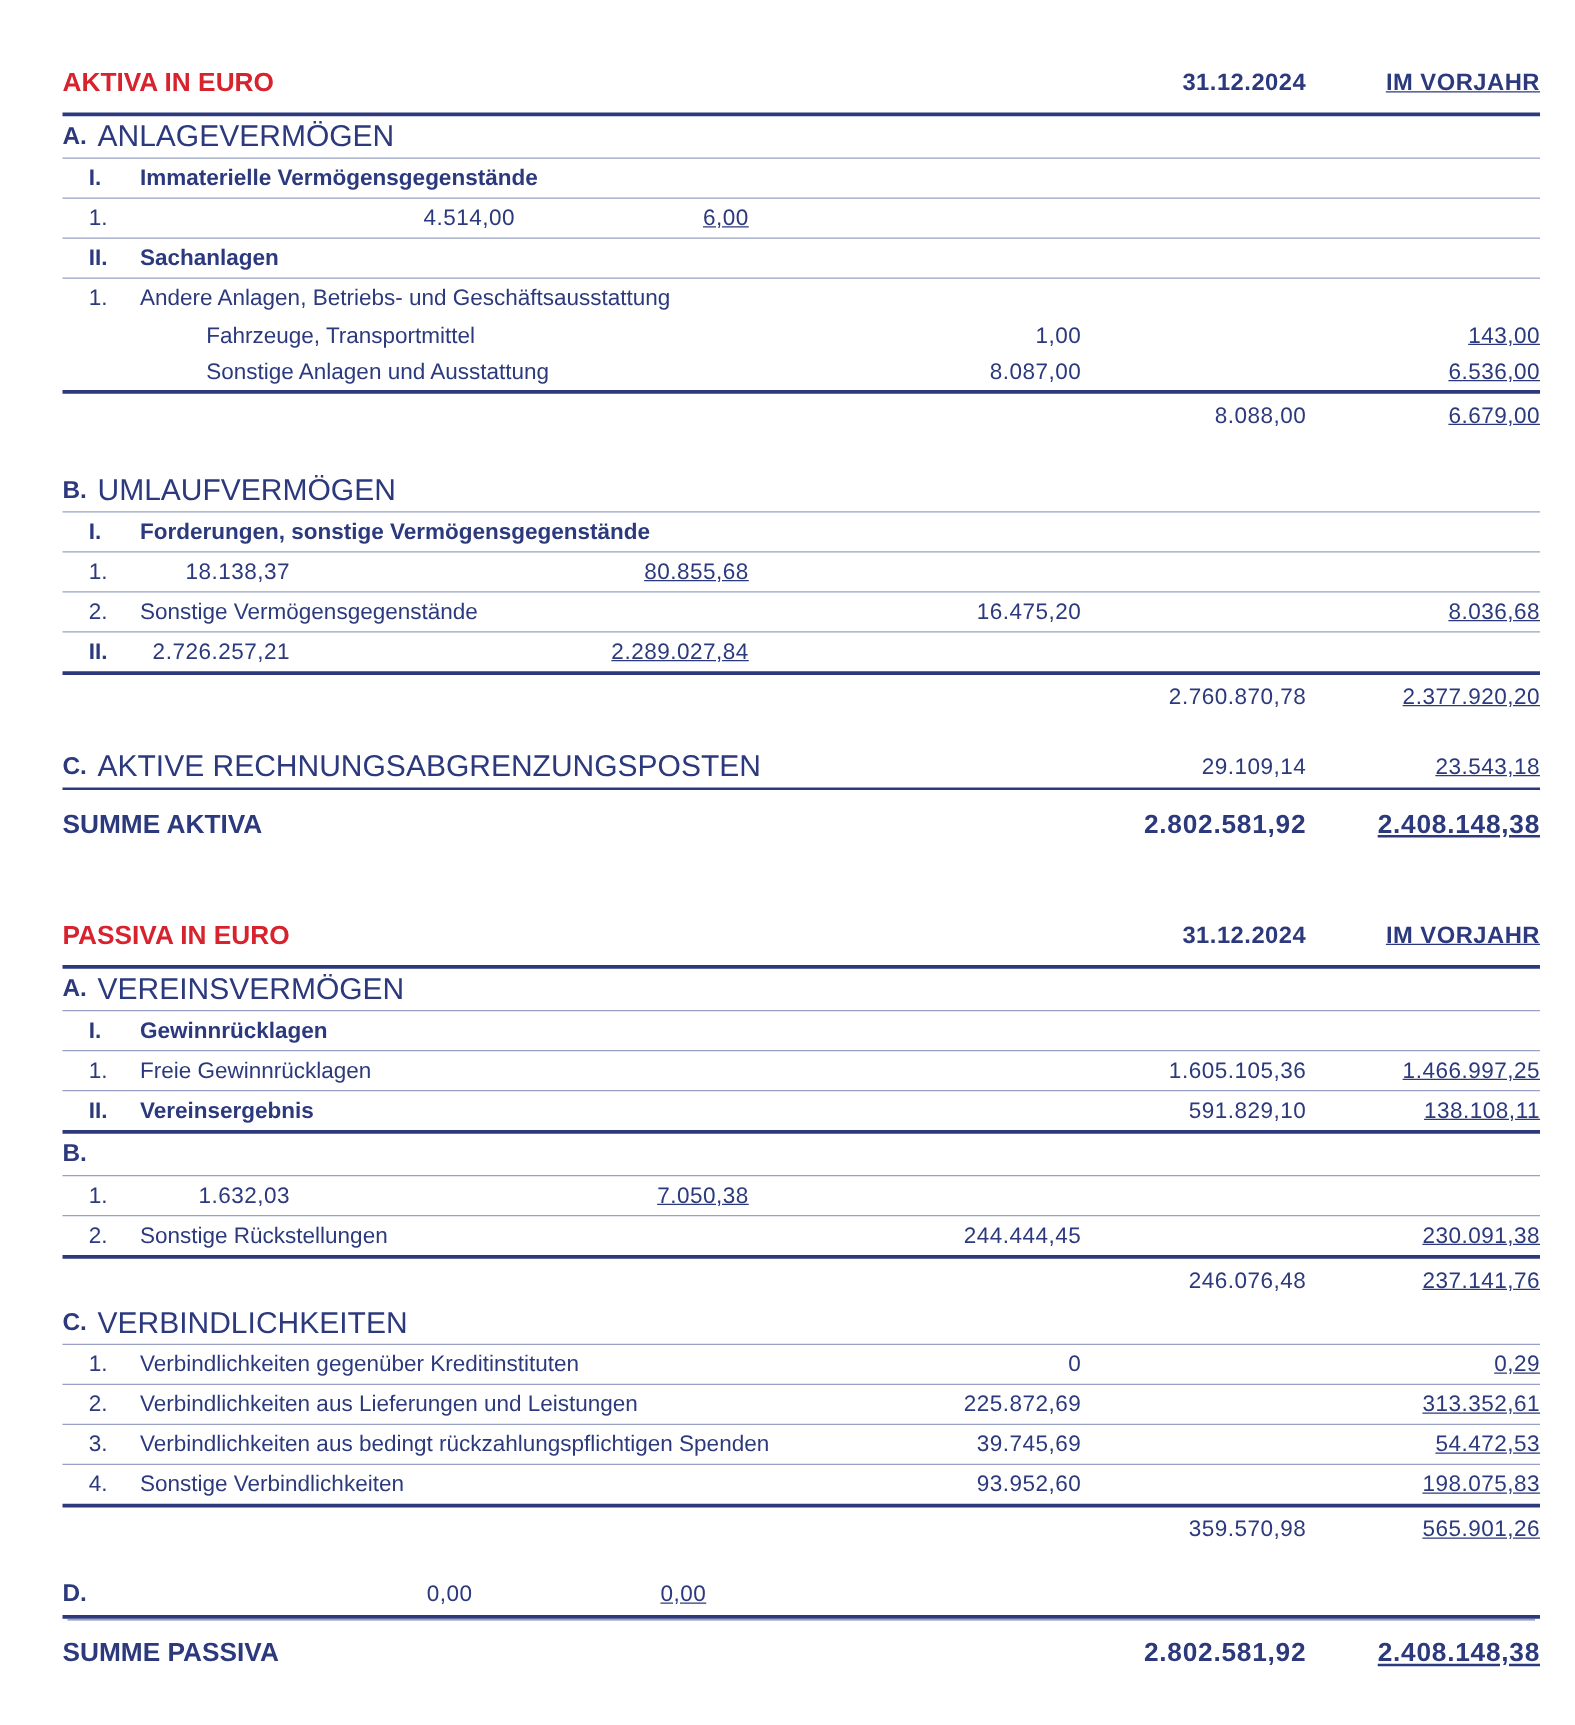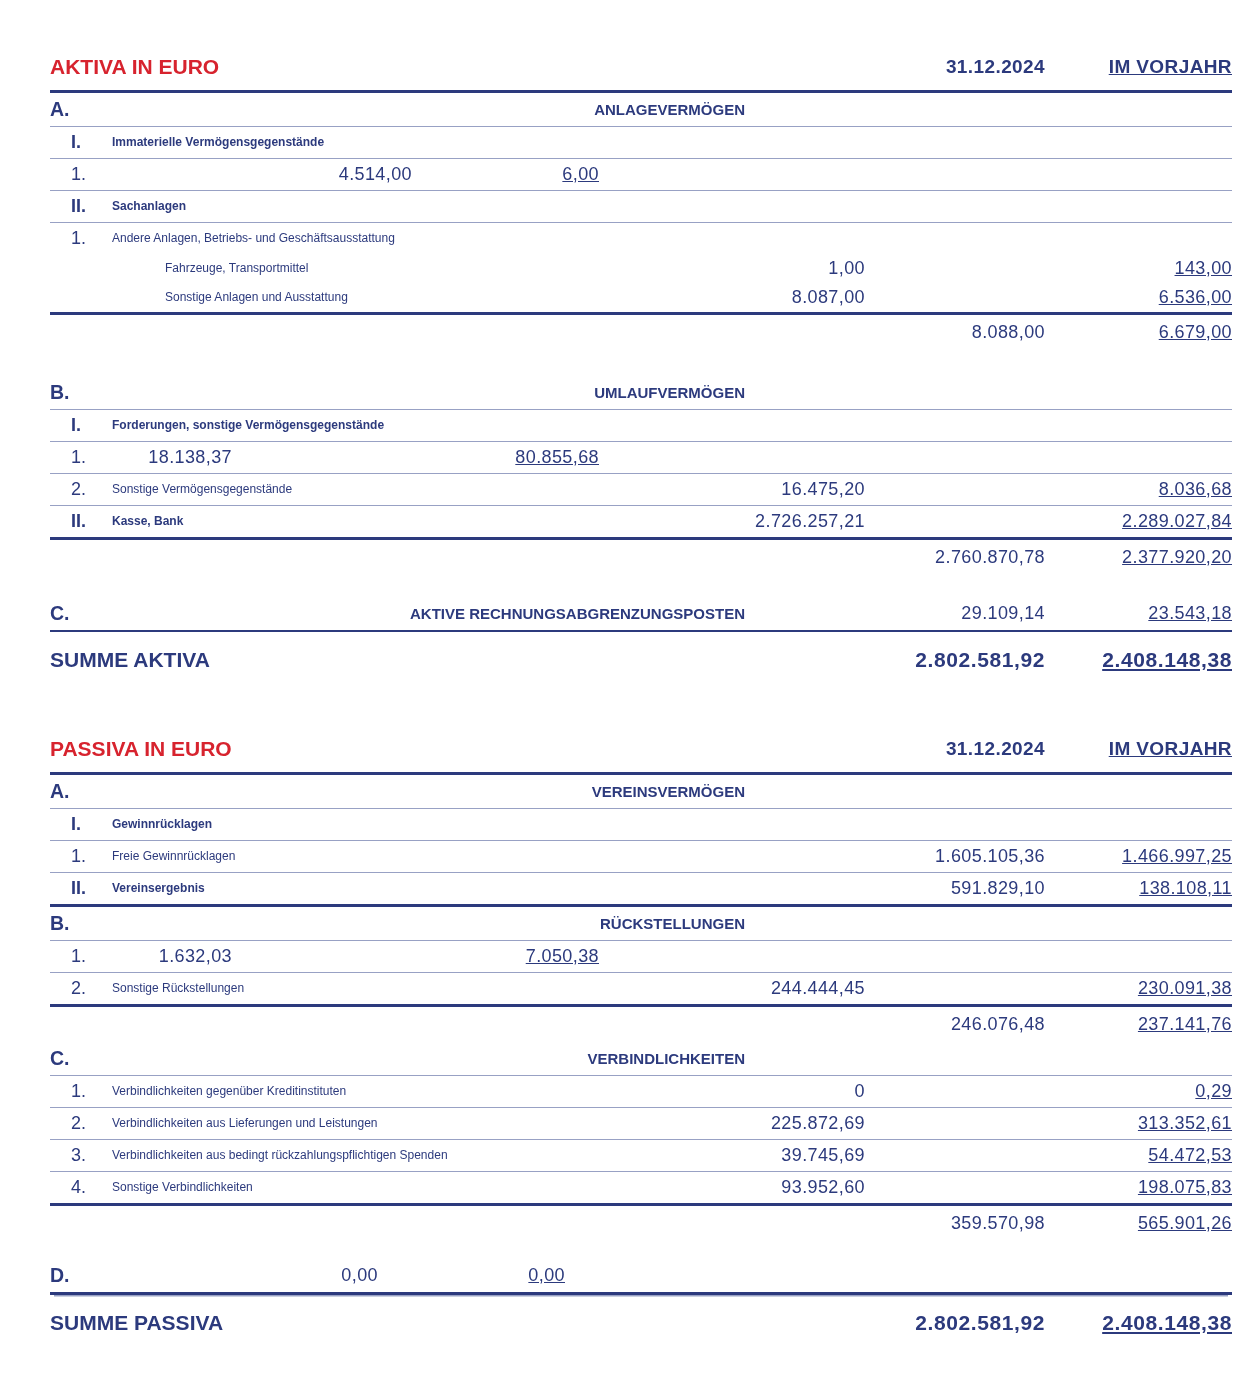--- a/index.html
+++ b/index.html
@@ -13,21 +13,21 @@
     width:1260px;height:1380px;overflow:hidden;background:#ffffff;
     font-family:"Liberation Sans","DejaVu Sans",sans-serif;
     color:var(--navy);
   }
   .page{width:1260px;height:1380px;padding:28px 28px 0 50px;}
   .btable{width:100%;}
   .btable + .btable{margin-top:60px;}
 
   .row{display:flex;align-items:flex-end;padding:4px 0;position:relative;}
   .label{flex:1;min-width:0;}
-  .l1,.l2{line-height:23px;white-space:nowrap;font-size:12px;}
+  .l1,.l2{line-height:23px;white-space:nowrap;font-size:18px;}
   .prefix{line-height:23px;font-size:18px;flex:0 0 auto;}
 
   .amt{flex:0 0 auto;text-align:right;font-size:18px;line-height:23px;
        font-weight:400;letter-spacing:0.4px;white-space:nowrap;}
   .amt.sub{width:120px;}
   .amt.cur{width:180px;}
   .amt.prev{width:187px;text-decoration:underline;}
 
   
   .rule-thin{border-bottom:1px solid var(--line);}
@@ -38,21 +38,21 @@
   .rule-none{border-bottom:none;}
 
   
   .kind-header{padding:0 0 12px 0;border-bottom:3.5px solid var(--navy);margin-top:27px;}
   .kind-header .l1{font-size:21px;font-weight:700;color:var(--red);}
   .kind-header .amt{font-weight:700;font-size:19px;color:var(--navy);}
 
   
   .kind-section{padding:5px 0;}
   .kind-section .prefix{width:28px;font-weight:700;font-size:19.5px;}
-  .kind-section .l1{font-weight:700;font-size:15px;text-align:right;}
+  .kind-section .l1{font-weight:400;font-size:24px;}
 
   
   .kind-subsection{padding-left:21px;}
   .kind-subsection .prefix{width:41px;font-weight:700;}
   .kind-subsection .l1{font-weight:700;}
 
   
   .kind-item{padding-left:21px;}
   .kind-item .prefix{width:41px;}
 
@@ -175,23 +175,20 @@
         <span class="prefix">2.</span>
         <div class="label">
           <div class="l1">Sonstige Vermögensgegenstände</div>
         </div>
         <span class="amt sub">16.475,20</span>
         <span class="amt cur"></span>
         <span class="amt prev">8.036,68</span>
       </div>
       <div class="row kind-subsection rule-thick">
         <span class="prefix">II.</span>
-        <div class="label">
-          <div class="l1">Kasse, Bank</div>
-        </div>
         <span class="amt sub">2.726.257,21</span>
         <span class="amt cur"></span>
         <span class="amt prev">2.289.027,84</span>
       </div>
       <div class="row kind-subtotal rule-none">
         <div class="label"></div>
         <span class="amt sub"></span>
         <span class="amt cur">2.760.870,78</span>
         <span class="amt prev">2.377.920,20</span>
       </div>
@@ -255,23 +252,20 @@
         <span class="prefix">II.</span>
         <div class="label">
           <div class="l1">Vereinsergebnis</div>
         </div>
         <span class="amt sub"></span>
         <span class="amt cur">591.829,10</span>
         <span class="amt prev">138.108,11</span>
       </div>
       <div class="row kind-section rule-thin">
         <span class="prefix">B.</span>
-        <div class="label">
-          <div class="l1">RÜCKSTELLUNGEN</div>
-        </div>
         <span class="amt sub"></span>
         <span class="amt cur"></span>
         <span class="amt prev"></span>
       </div>
       <div class="row kind-item rule-thin">
         <span class="prefix">1.</span>
         <span class="amt sub">1.632,03</span>
         <span class="amt cur"></span>
         <span class="amt prev">7.050,38</span>
       </div>

